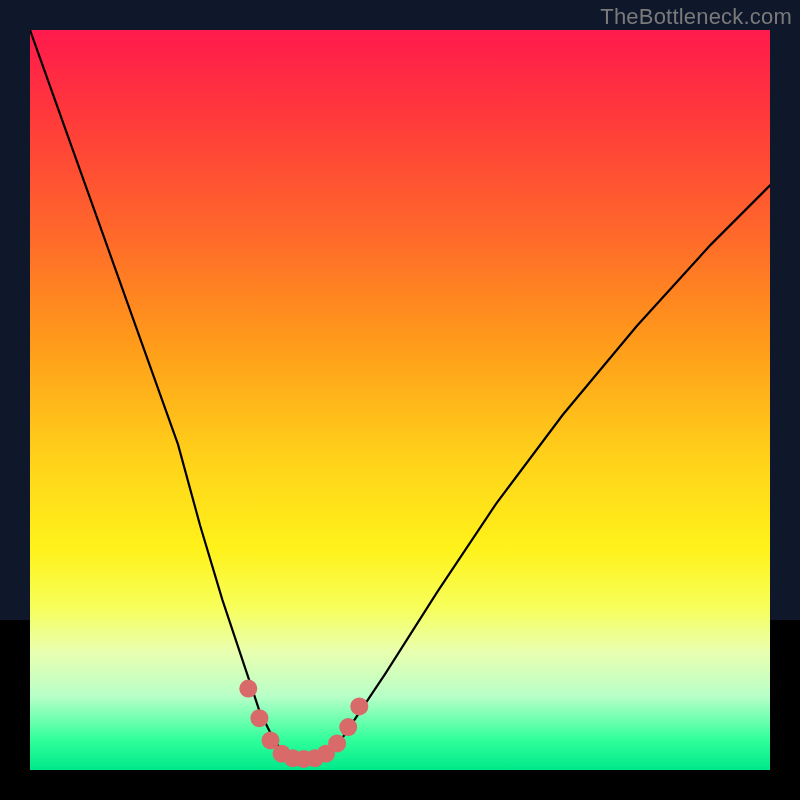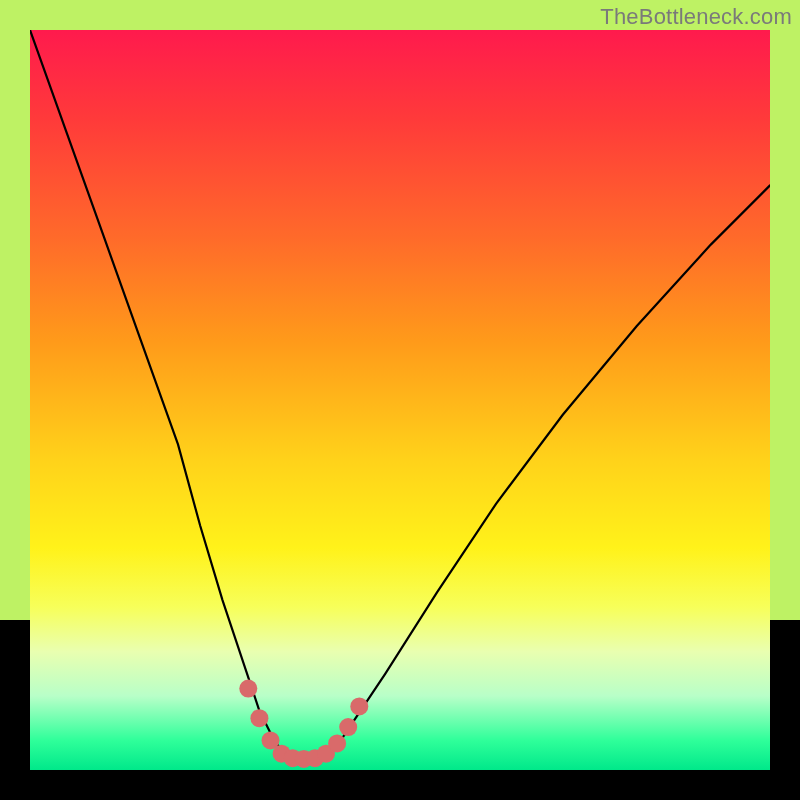--- a/index.html
+++ b/index.html
@@ -8,21 +8,21 @@
     width: 800px;
     height: 800px;
     overflow: hidden;
     background: #000;
     font-family: Arial, Helvetica, sans-serif;
   }
   .frame {
     position: relative;
     width: 800px;
     height: 620px;
-    background: #bef264;
+    background: #0f172a;
   }
   .plot {
     position: absolute;
     left: 30px;
     top: 30px;
     width: 740px;
     height: 740px;
     background: linear-gradient(to bottom,
       #ff1a4d 0%,
       #ff3a3a 12%,

